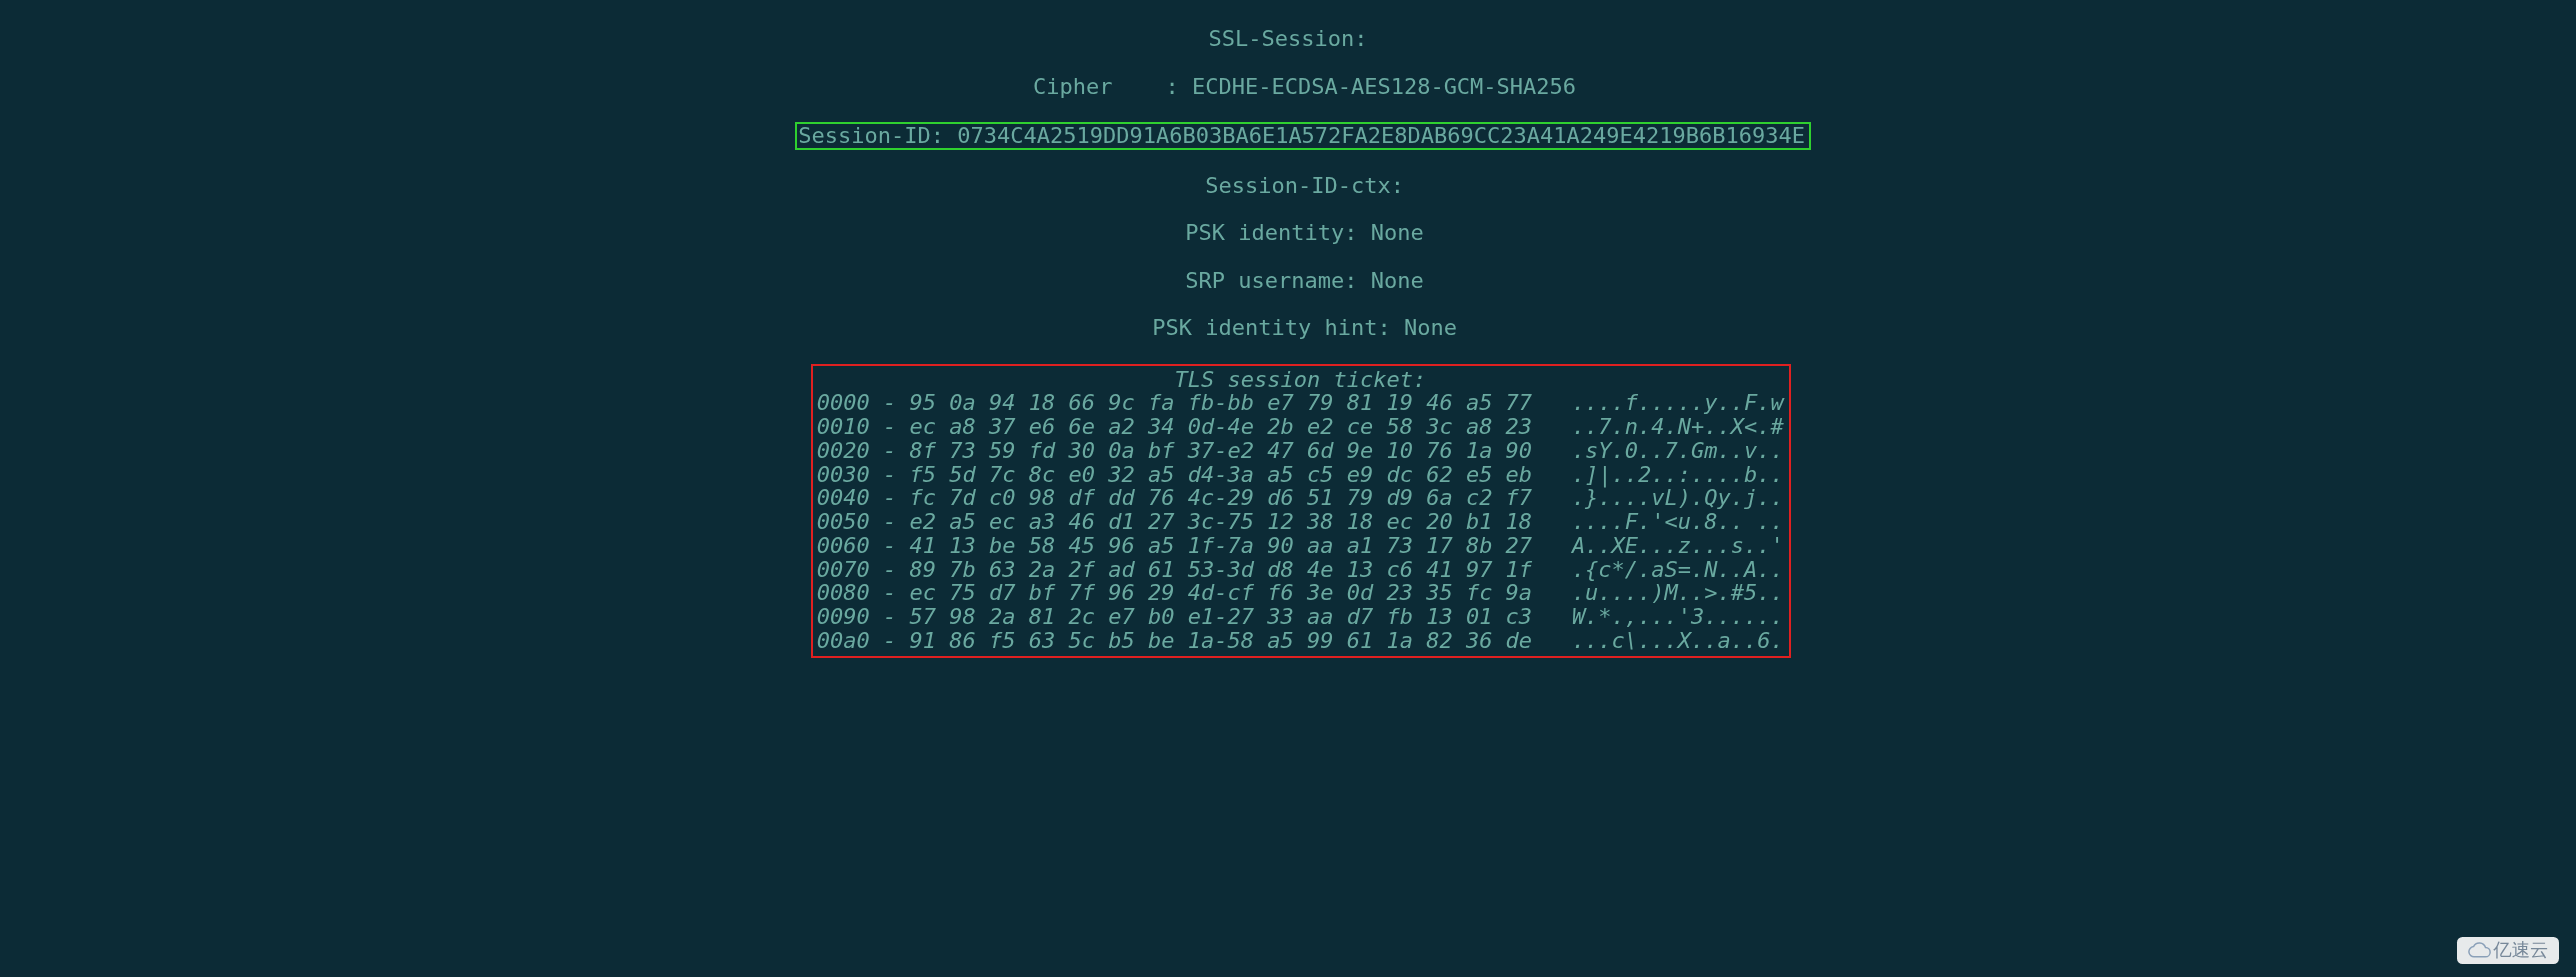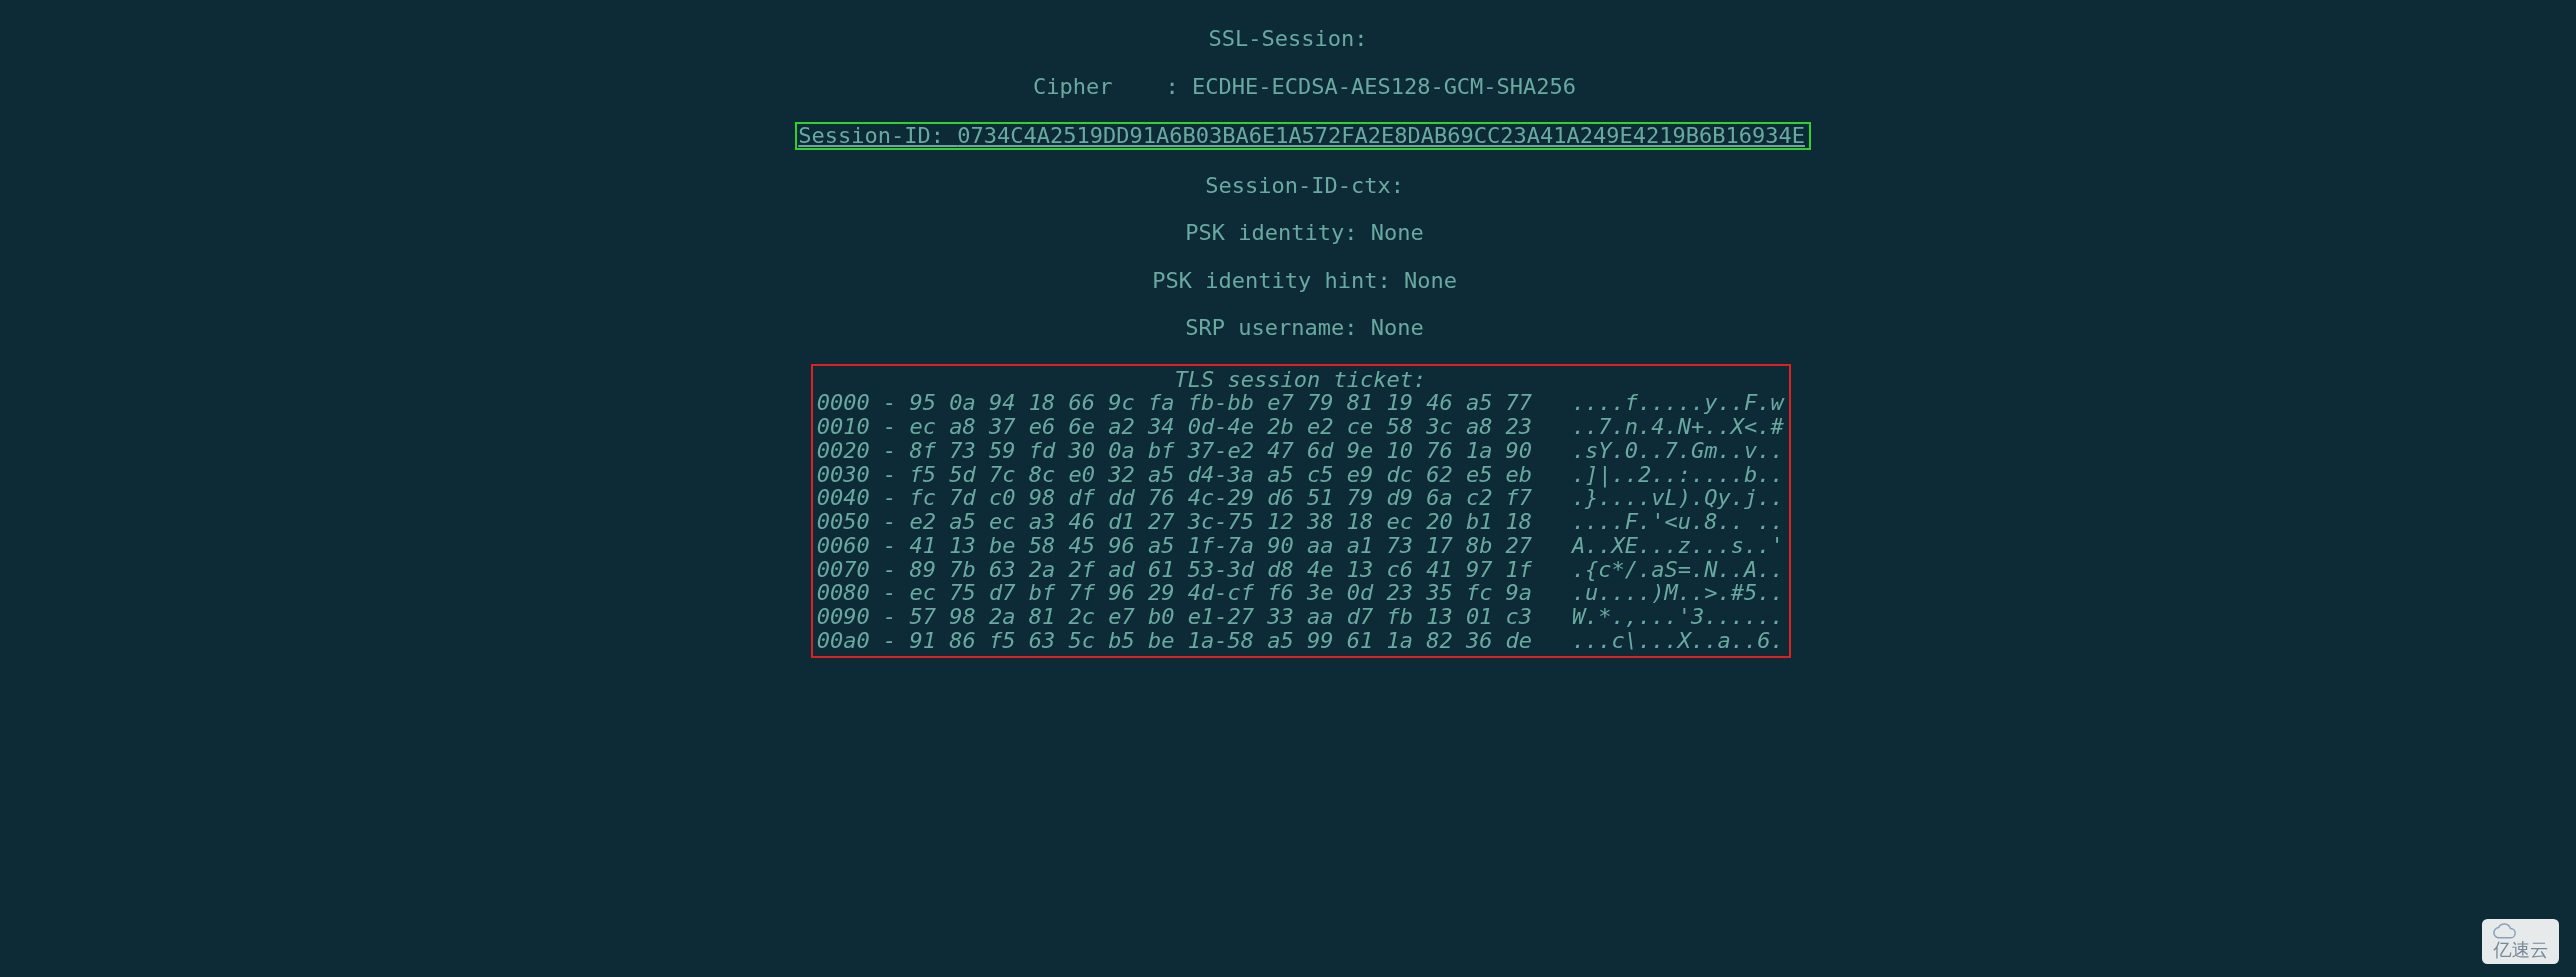--- a/index.html
+++ b/index.html
@@ -19,58 +19,56 @@
     position: relative;
     text-align: center;
   }
   .line { display: block; }
   .indent1 { padding-left: 2.5ch; }
   .box-green {
     border: 2.8px solid #2fd02f;
     display: inline-block;
     padding: 0 3.7px 0 1.8px;
     margin-left: 2.2ch;
-    text-decoration: underline;
   }
   .box-red {
     border: 2.8px solid #e02020;
     display: inline-block;
     padding: 1.8px 5.5px 3.7px 3.7px;
     margin-left: 2.0ch;
     font-style: italic;
   }
   .ticket-row { display: block; }
   .watermark {
     position: absolute;
     right: 16.6px;
     bottom: 13px;
     background: rgba(255,255,255,0.9);
     border-radius: 5.5px;
     padding: 3.7px 11px;
     font-family: sans-serif;
     font-size: 18.4px;
     color: #789;
     display: flex;
-    align-items: flex-start;
+    align-items: center;
     gap: 1px;
-    flex-direction: column;
   }
   .watermark svg { flex: 0 0 auto; }
 </style>
 </head>
 <body>
 
 <div class="terminal">
 <span class="line">SSL-Session:</span>
 <span class="line indent1"><span>Cipher    : </span><span>ECDHE-ECDSA-AES128-GCM-SHA256</span></span>
 <span class="line"><span class="box-green"><span>Session-ID: </span><span>0734C4A2519DD91A6B03BA6E1A572FA2E8DAB69CC23A41A249E4219B6B16934E</span></span></span>
 <span class="line indent1"><span>Session-ID-ctx:</span><span></span></span>
 <span class="line indent1"><span>PSK identity: </span><span>None</span></span>
+<span class="line indent1"><span>SRP username: </span><span>None</span></span>
 <span class="line indent1"><span>PSK identity hint: </span><span>None</span></span>
-<span class="line indent1"><span>SRP username: </span><span>None</span></span>
 <span class="line"><span class="box-red"><span class="ticket-row">TLS session ticket:</span><span id="ticket-body"><span class="ticket-row"><span>0000</span> - <span>95 0a 94 18 66 9c fa fb-bb e7 79 81 19 46 a5 77</span>   <span>....f.....y..F.w</span></span><span class="ticket-row"><span>0010</span> - <span>ec a8 37 e6 6e a2 34 0d-4e 2b e2 ce 58 3c a8 23</span>   <span>..7.n.4.N+..X&lt;.#</span></span><span class="ticket-row"><span>0020</span> - <span>8f 73 59 fd 30 0a bf 37-e2 47 6d 9e 10 76 1a 90</span>   <span>.sY.0..7.Gm..v..</span></span><span class="ticket-row"><span>0030</span> - <span>f5 5d 7c 8c e0 32 a5 d4-3a a5 c5 e9 dc 62 e5 eb</span>   <span>.]|..2..:....b..</span></span><span class="ticket-row"><span>0040</span> - <span>fc 7d c0 98 df dd 76 4c-29 d6 51 79 d9 6a c2 f7</span>   <span>.}....vL).Qy.j..</span></span><span class="ticket-row"><span>0050</span> - <span>e2 a5 ec a3 46 d1 27 3c-75 12 38 18 ec 20 b1 18</span>   <span>....F.'&lt;u.8.. ..</span></span><span class="ticket-row"><span>0060</span> - <span>41 13 be 58 45 96 a5 1f-7a 90 aa a1 73 17 8b 27</span>   <span>A..XE...z...s..'</span></span><span class="ticket-row"><span>0070</span> - <span>89 7b 63 2a 2f ad 61 53-3d d8 4e 13 c6 41 97 1f</span>   <span>.{c*/.aS=.N..A..</span></span><span class="ticket-row"><span>0080</span> - <span>ec 75 d7 bf 7f 96 29 4d-cf f6 3e 0d 23 35 fc 9a</span>   <span>.u....)M..&gt;.#5..</span></span><span class="ticket-row"><span>0090</span> - <span>57 98 2a 81 2c e7 b0 e1-27 33 aa d7 fb 13 01 c3</span>   <span>W.*.,...'3......</span></span><span class="ticket-row"><span>00a0</span> - <span>91 86 f5 63 5c b5 be 1a-58 a5 99 61 1a 82 36 de</span>   <span>...c\...X..a..6.</span></span></span></span></span>
 </div>
 
 <div class="watermark">
   <svg width="24" height="16.6" viewBox="0 0 26 18">
     <path d="M7 16h12a5 5 0 0 0 0-10 7 7 0 0 0-13-1A4.5 4.5 0 0 0 7 16z" fill="none" stroke="#8aa0b8" stroke-width="1.6"></path>
   </svg>
   <span>亿速云</span>
 </div>
 

